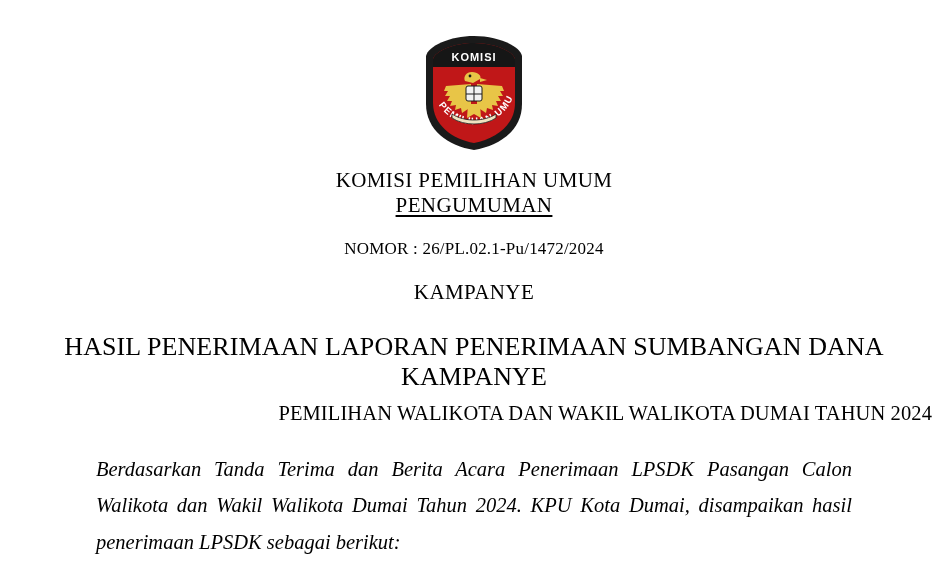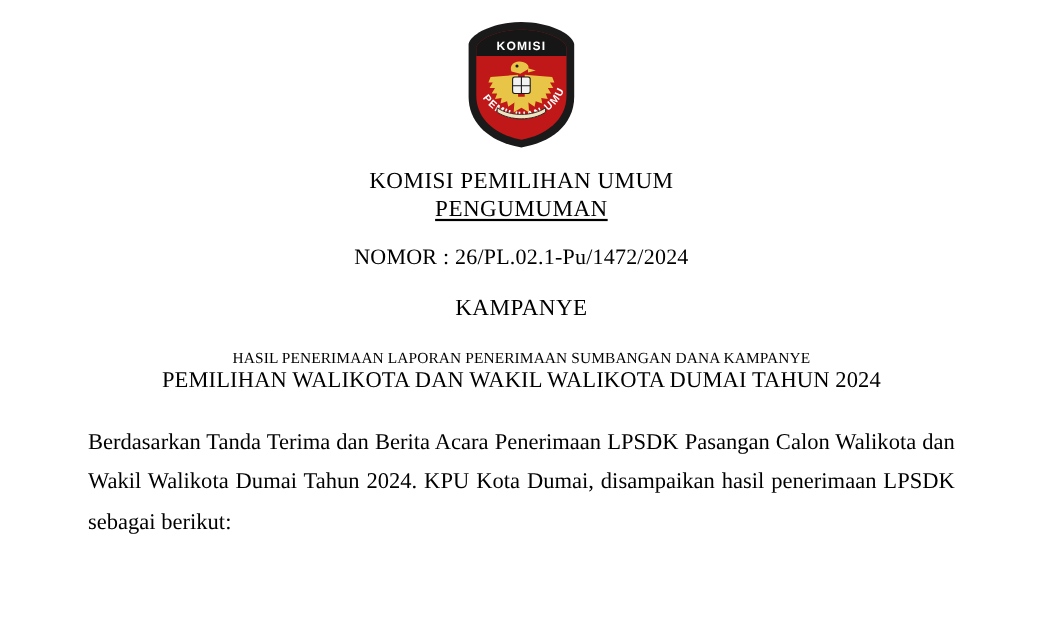--- a/index.html
+++ b/index.html
@@ -12,21 +12,21 @@
     background: #ffffff;
     font-family: "Liberation Serif", serif;
     color: #000000;
     overflow: hidden;
   }
   .page {
     position: relative;
     width: 948px;
     height: 582px;
     box-sizing: border-box;
-    padding: 0;
+    padding: 16px;
   }
   .logo-wrap {
     display: flex;
     justify-content: center;
     align-items: flex-start;
     padding-top: 18px;
     height: 128px;
     box-sizing: border-box;
   }
   .logo {
@@ -47,44 +47,47 @@
     letter-spacing: 0.4px;
     margin-top: 20px;
   }
   .line-announcement {
     font-size: 21px;
     letter-spacing: 0.4px;
     text-decoration: underline;
     text-underline-offset: 3px;
   }
   .line-number {
-    font-size: 20px;
+    font-size: 17px;
     letter-spacing: 0.2px;
     margin-top: 21px;
   }
   .line-about {
     font-size: 21px;
     letter-spacing: 0.4px;
     margin-top: 21px;
   }
   .line-subject-1 {
-    font-size: 14px;
+    font-size: 26px;
     letter-spacing: 0.1px;
     margin-top: 27px;
   }
   .line-subject-2 {
     font-size: 20.5px;
     letter-spacing: 0.1px;
+    margin-top: 10px;
+    text-align: right;
   }
   .body-paragraph {
     margin: 26px 80px 0 80px;
     font-size: 20.5px;
     line-height: 1.78;
     text-align: justify;
     text-justify: inter-word;
+    font-style: italic;
   }
 </style>
 </head>
 <body>
 
 <div class="page">
 
   <div class="logo-wrap">
     <div class="logo">
       <svg viewBox="0 0 108 118" width="108" height="118" xmlns="http://www.w3.org/2000/svg">

